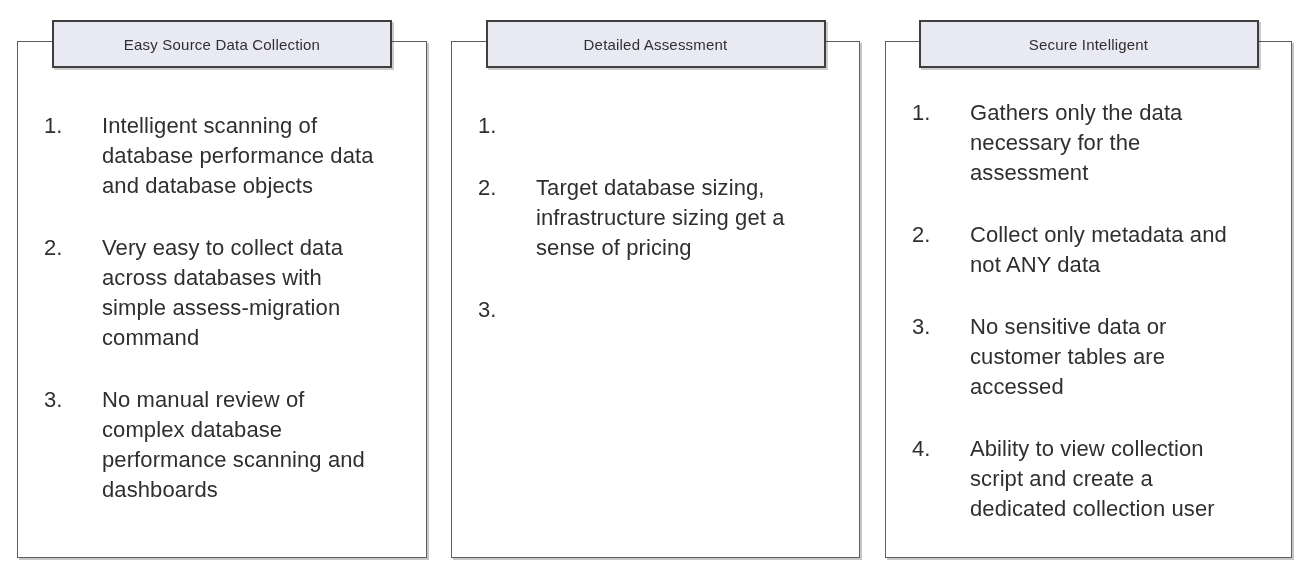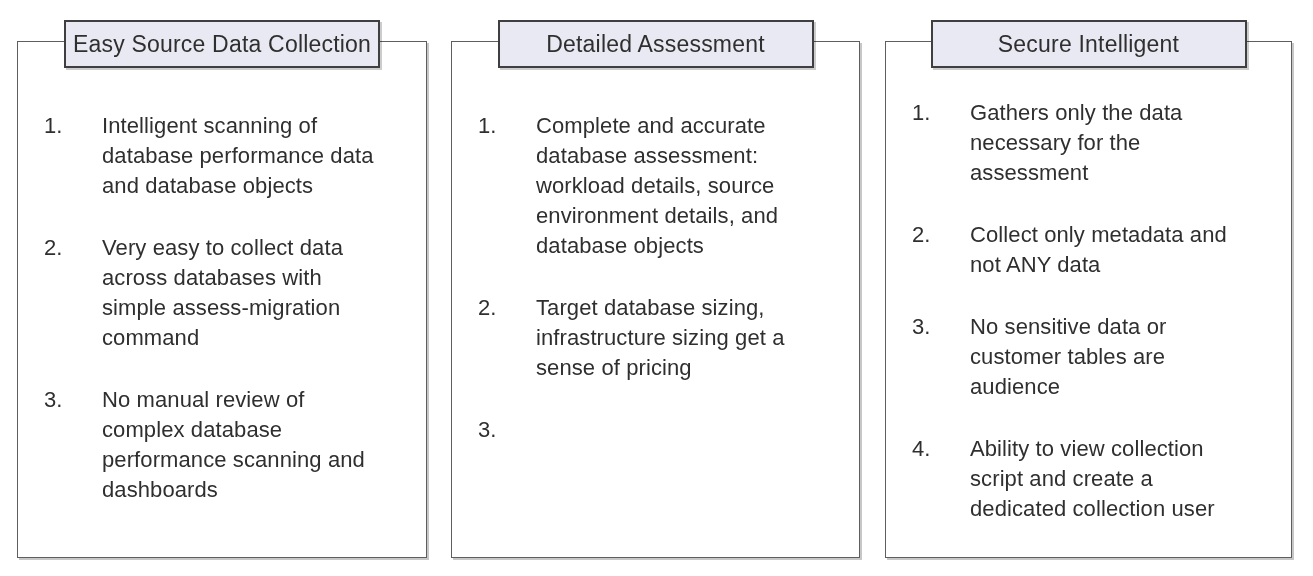--- a/index.html
+++ b/index.html
@@ -41,29 +41,29 @@
     bottom: 0;
     background: var(--bg);
     border: 1.5px solid var(--body-border);
     box-shadow: 2px 2px 0 rgba(0,0,0,0.22);
   }
   .panel-header {
     position: absolute;
     top: 0;
     left: 50%;
     transform: translateX(-50%);
-    width: 316px;
+    width: 340px;
     height: 48px;
     background: var(--header-fill);
     border: 2px solid var(--header-border);
     box-shadow: 2px 2px 0 rgba(0,0,0,0.20);
     display: flex;
     align-items: center;
     justify-content: center;
-    font-size: 23px;
+    font-size: 15px;
     letter-spacing: 0.2px;
     color: var(--text);
     z-index: 2;
   }
   .list {
     list-style: none;
     margin: 0;
     padding: 69px 8px 0 26px;
   }
   .panel-3 .list { padding-top: 56px; }
@@ -114,25 +114,20 @@
       </ol>
     </div>
     <div class="panel-header">Easy Source Data Collection</div>
   </section>
 
   <section class="panel panel-2">
     <div class="panel-body">
       <ol class="list">
         <li class="list-item">
           <span class="num">1.</span>
-          <span class="txt">Complete and accurate
-database assessment:
-workload details, source
-environment details, and
-database objects</span>
         </li>
         <li class="list-item">
           <span class="num">2.</span>
           <span class="txt">Target database sizing,
 infrastructure sizing get a
 sense of pricing</span>
         </li>
         <li class="list-item">
           <span class="num">3.</span>
         </li>
@@ -152,21 +147,21 @@
         </li>
         <li class="list-item">
           <span class="num">2.</span>
           <span class="txt">Collect only metadata and
 not ANY data</span>
         </li>
         <li class="list-item">
           <span class="num">3.</span>
           <span class="txt">No sensitive data or
 customer tables are
-audience</span>
+accessed</span>
         </li>
         <li class="list-item">
           <span class="num">4.</span>
           <span class="txt">Ability to view collection
 script and create a
 dedicated collection user</span>
         </li>
       </ol>
     </div>
     <div class="panel-header">Secure Intelligent</div>

